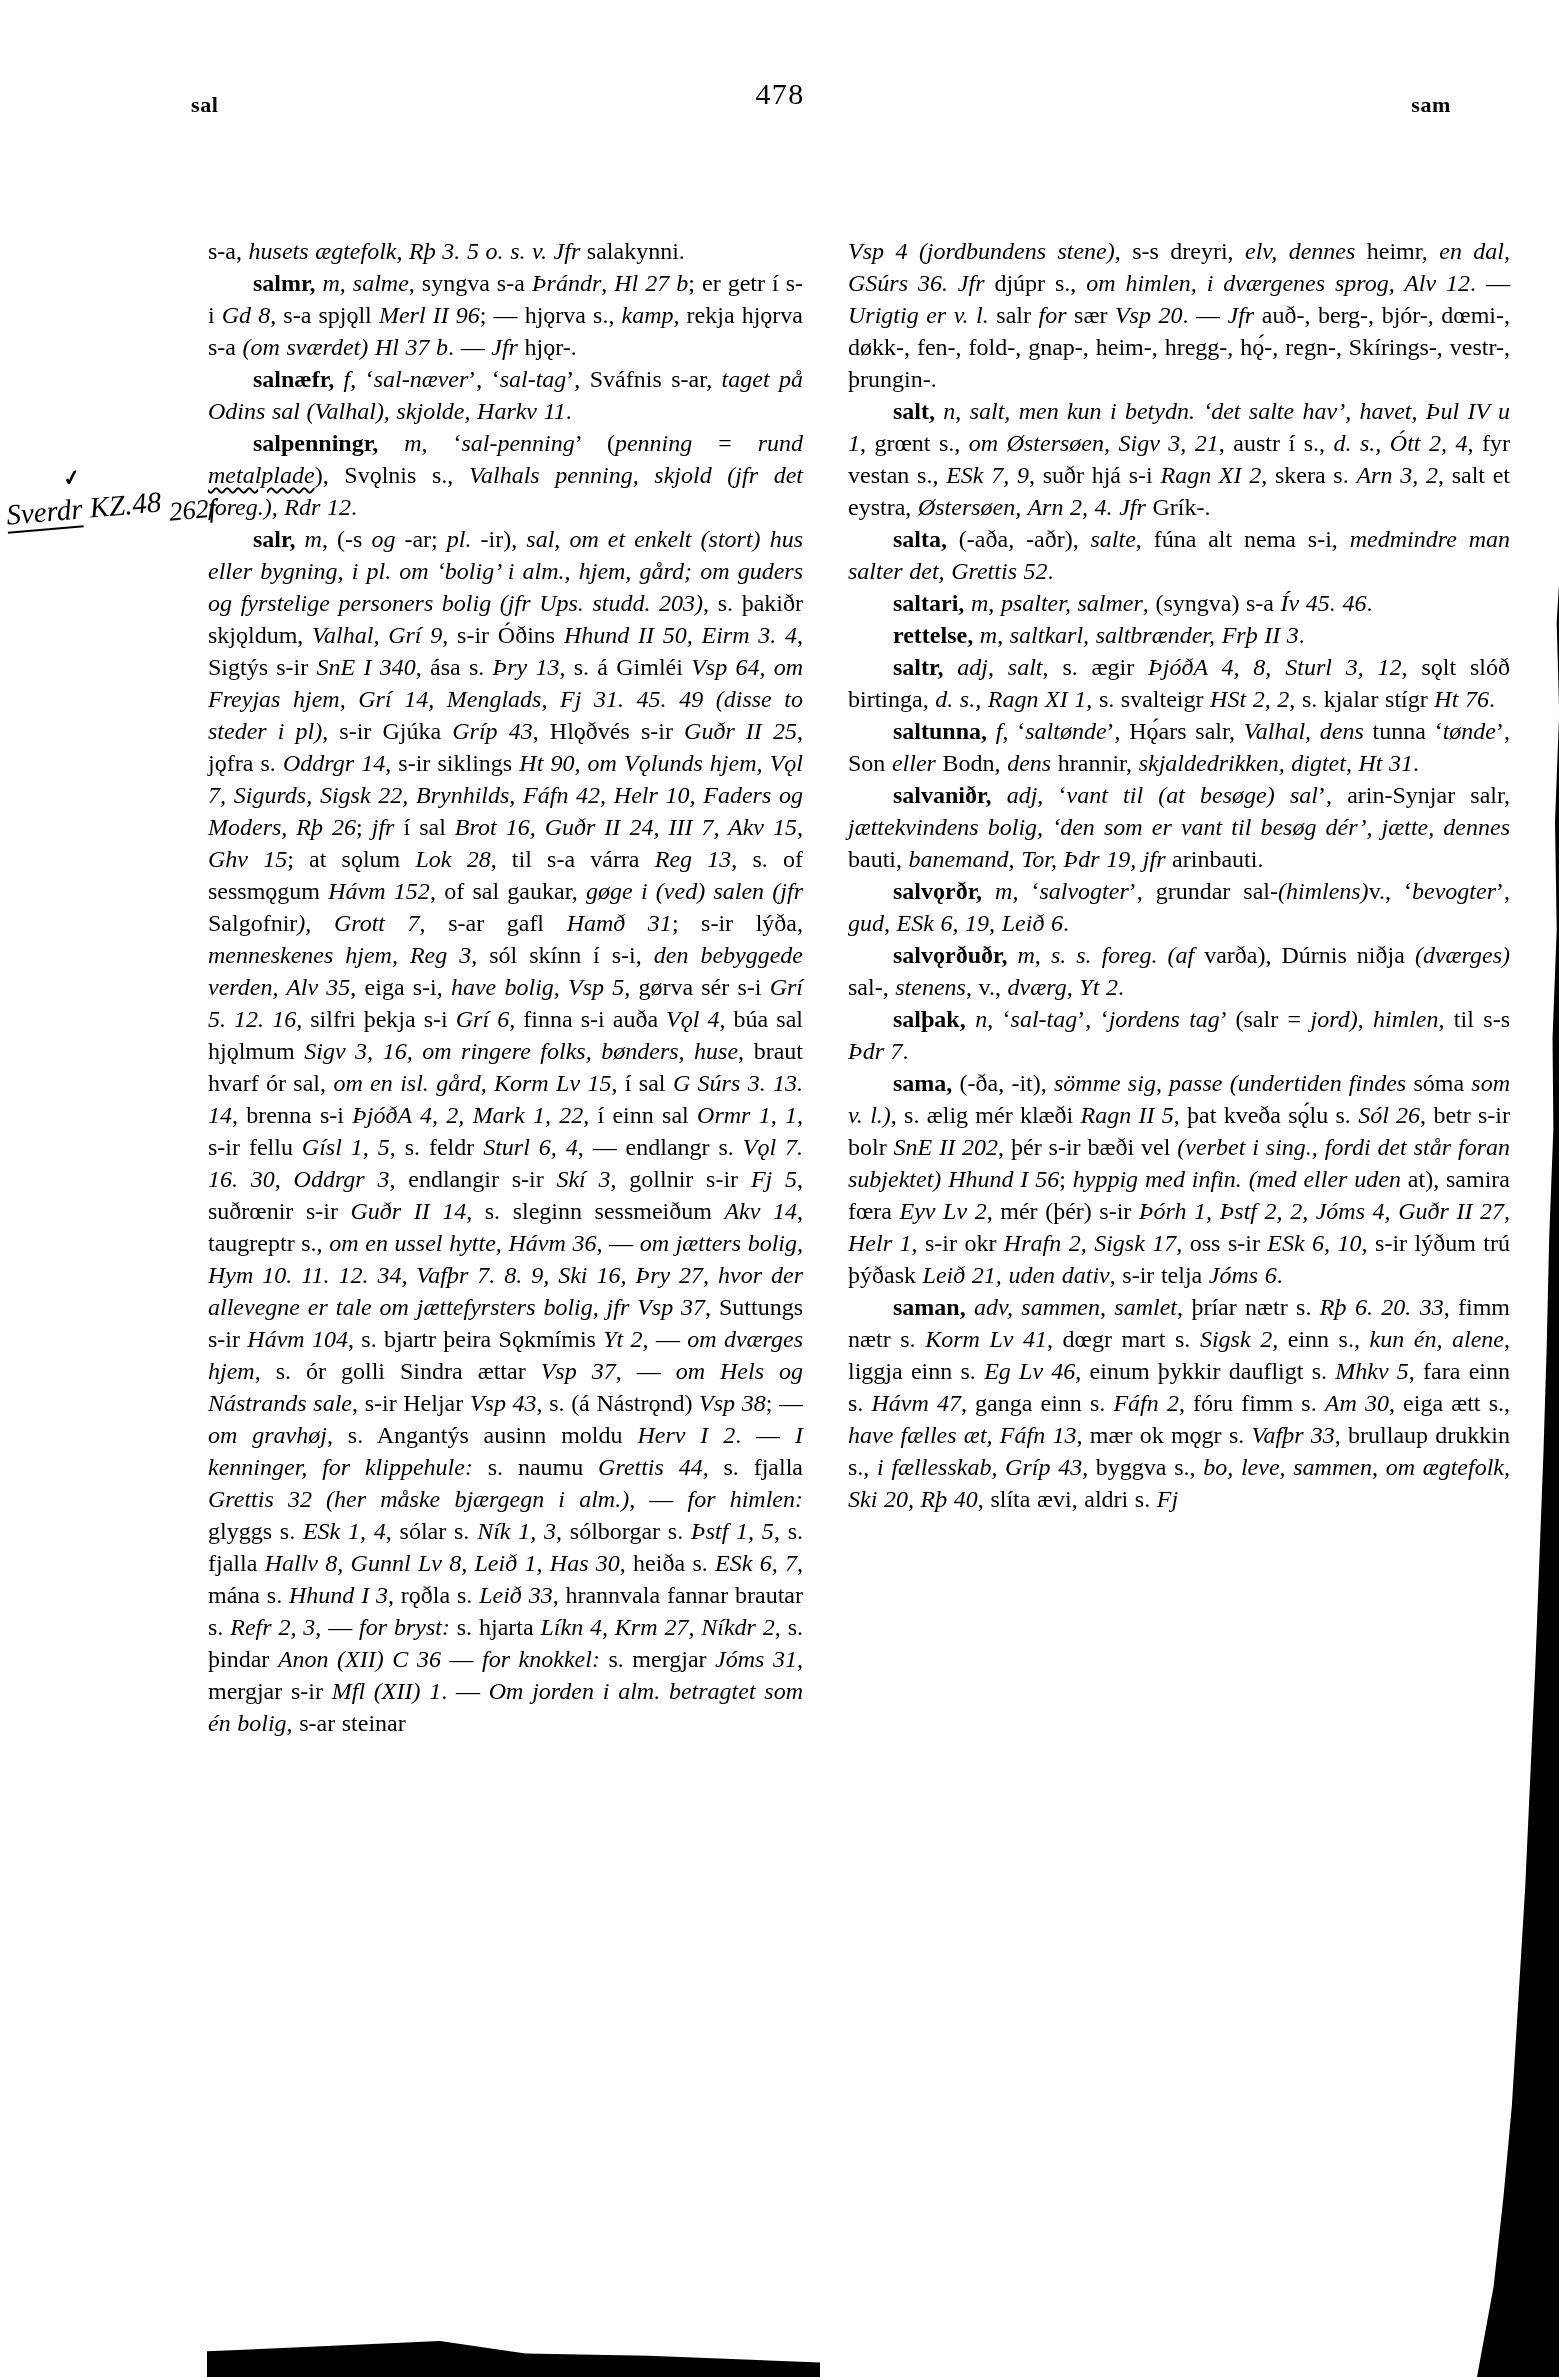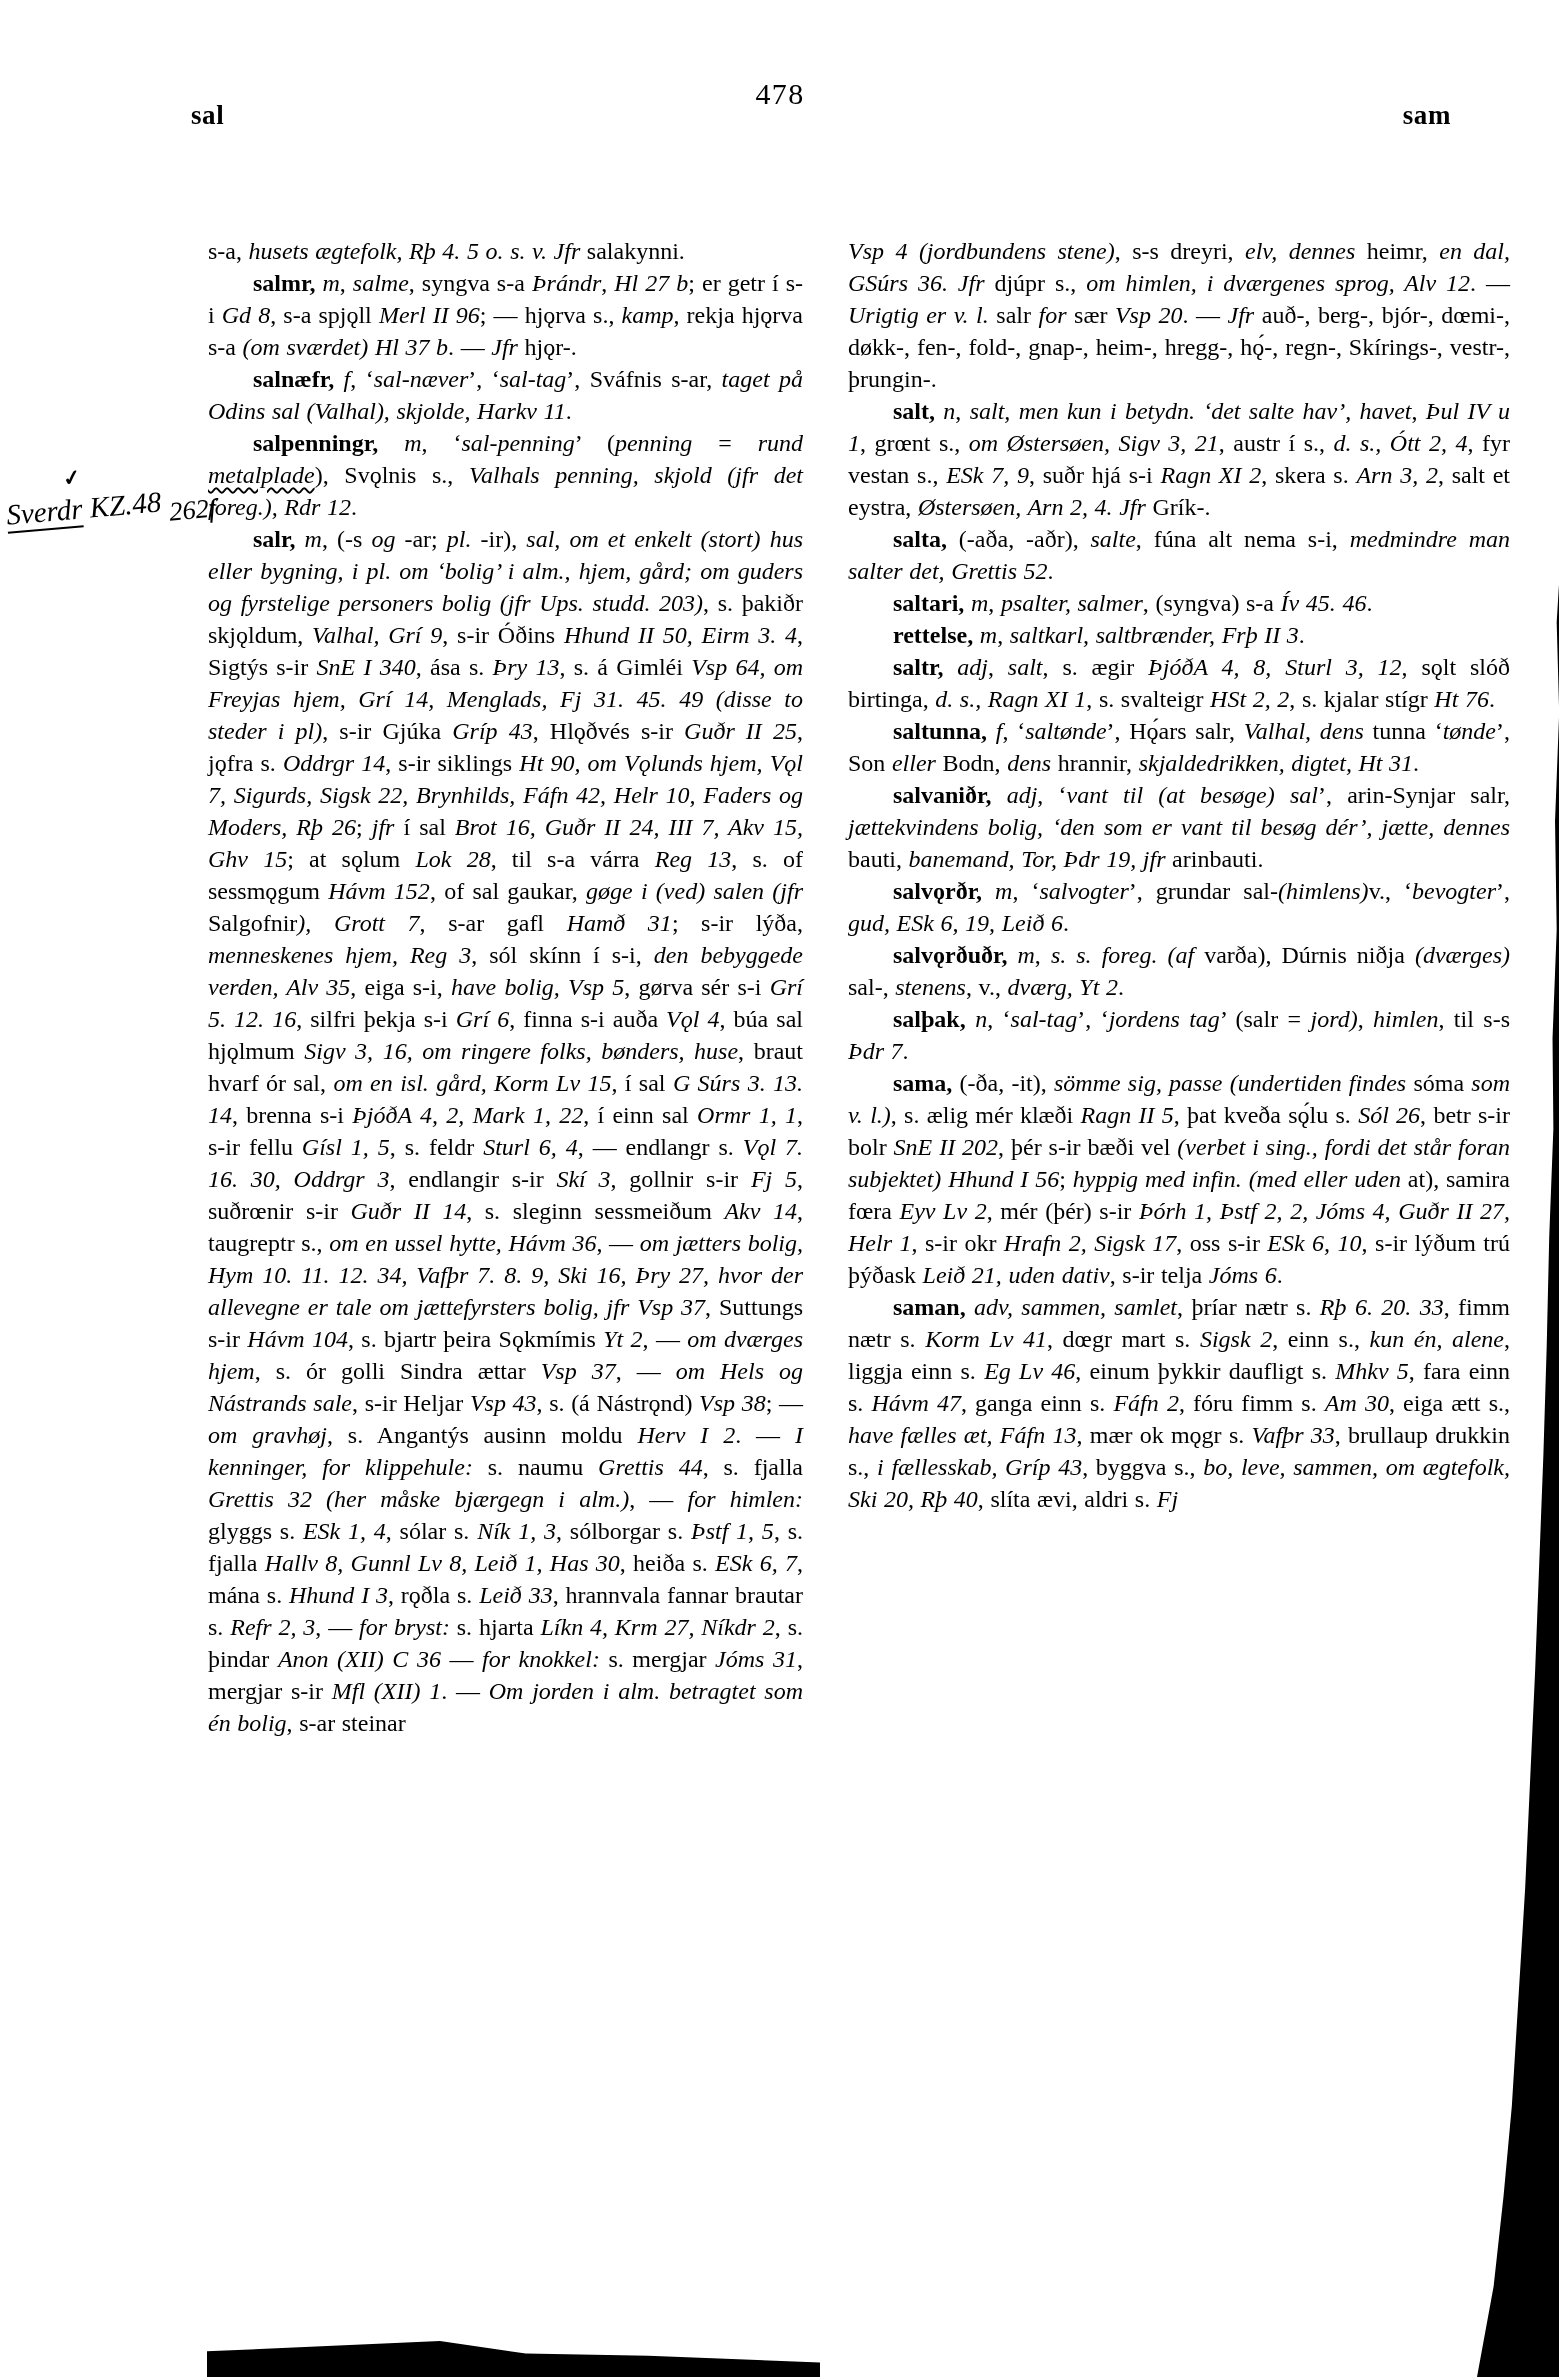--- a/index.html
+++ b/index.html
@@ -6,22 +6,22 @@
   .page{
     position:relative;
     width:1560px;height:2377px;
     background:#ffffff;
     overflow:hidden;
     font-family:"Liberation Serif","DejaVu Serif",serif;
     color:#000;
   }
   
   .hdr-word{
-    position:absolute;top:100px;
-    font-size:27px;font-weight:bold;letter-spacing:0.6px;
+    position:absolute;top:92px;
+    font-size:22px;font-weight:bold;letter-spacing:0.6px;
   }
   #hdr-left{left:191px;}
   #hdr-right{right:109px;}
   #hdr-center{
     position:absolute;left:0;top:77px;width:1560px;
     text-align:center;font-size:30px;font-weight:400;letter-spacing:1.3px;
   }
   
   .col{
     position:absolute;top:235px;
@@ -84,21 +84,21 @@
   <div id="hdr-center">478</div>
   <div class="hdr-word" id="hdr-right">sam</div>
 
   <div id="margin-tick">✓</div>
   <div id="margin-note">
     <span class="hw-u">Sverdr</span><span> KZ.48</span>
     <span class="hw-sub">262f</span>
   </div>
 
   <div class="col" id="col-left">
-      <p class="para cont"><span class="seg-n">s-a, </span><span class="seg-i">husets ægtefolk, Rþ 4. 5 o. s. v. Jfr</span><span class="seg-n"> salakynni.</span></p>
+      <p class="para cont"><span class="seg-n">s-a, </span><span class="seg-i">husets ægtefolk, Rþ 3. 5 o. s. v. Jfr</span><span class="seg-n"> salakynni.</span></p>
       <p class="para entry"><span class="seg-b">salmr, </span><span class="seg-i">m</span><span class="seg-n">, </span><span class="seg-i">salme</span><span class="seg-n">, syngva s-a </span><span class="seg-i">Þrándr</span><span class="seg-n">, </span><span class="seg-i">Hl 27 b</span><span class="seg-n">; er getr í s-i </span><span class="seg-i">Gd 8</span><span class="seg-n">, s-a spjǫll </span><span class="seg-i">Merl II 96</span><span class="seg-n">; — hjǫrva s., </span><span class="seg-i">kamp</span><span class="seg-n">, rekja hjǫrva s-a </span><span class="seg-i">(om sværdet) Hl 37 b</span><span class="seg-n">. — </span><span class="seg-i">Jfr</span><span class="seg-n"> hjǫr-.</span></p>
       <p class="para entry"><span class="seg-b">salnæfr, </span><span class="seg-i">f</span><span class="seg-n">, ‘</span><span class="seg-i">sal-næver</span><span class="seg-n">’, ‘</span><span class="seg-i">sal-tag</span><span class="seg-n">’, Sváfnis s-ar, </span><span class="seg-i">taget på Odins sal (Valhal), skjolde, Harkv 11</span><span class="seg-n">.</span></p>
       <p class="para entry"><span class="seg-b">salpenningr, </span><span class="seg-i">m</span><span class="seg-n">, ‘</span><span class="seg-i">sal-penning</span><span class="seg-n">’ (</span><span class="seg-i">penning</span><span class="seg-n"> = </span><span class="seg-i">rund </span><span class="seg-iu">metalplade</span><span class="seg-n">), Svǫlnis s., </span><span class="seg-i">Valhals penning, skjold (jfr det foreg.), Rdr 12</span><span class="seg-n">.</span></p>
       <p class="para entry"><span class="seg-b">salr, </span><span class="seg-i">m</span><span class="seg-n">, (-s </span><span class="seg-i">og</span><span class="seg-n"> -ar; </span><span class="seg-i">pl.</span><span class="seg-n"> -ir), </span><span class="seg-i">sal, om et enkelt (stort) hus eller bygning, i pl. om ‘bolig’ i alm., hjem, gård; om guders og fyrstelige personers bolig (jfr Ups. studd. 203)</span><span class="seg-n">, s. þakiðr skjǫldum, </span><span class="seg-i">Valhal, Grí 9</span><span class="seg-n">, s-ir Óðins </span><span class="seg-i">Hhund II 50, Eirm 3. 4</span><span class="seg-n">, Sigtýs s-ir </span><span class="seg-i">SnE I 340</span><span class="seg-n">, ása s. </span><span class="seg-i">Þry 13</span><span class="seg-n">, s. á Gimléi </span><span class="seg-i">Vsp 64, om Freyjas hjem, Grí 14, Menglads, Fj 31. 45. 49 (disse to steder i pl)</span><span class="seg-n">, s-ir Gjúka </span><span class="seg-i">Gríp 43</span><span class="seg-n">, Hlǫðvés s-ir </span><span class="seg-i">Guðr II 25</span><span class="seg-n">, jǫfra s. </span><span class="seg-i">Oddrgr 14</span><span class="seg-n">, s-ir siklings </span><span class="seg-i">Ht 90, om Vǫlunds hjem, Vǫl 7, Sigurds, Sigsk 22, Brynhilds, Fáfn 42, Helr 10, Faders og Moders, Rþ 26</span><span class="seg-n">; </span><span class="seg-i">jfr</span><span class="seg-n"> í sal </span><span class="seg-i">Brot 16, Guðr II 24, III 7, Akv 15, Ghv 15</span><span class="seg-n">; at sǫlum </span><span class="seg-i">Lok 28</span><span class="seg-n">, til s-a várra </span><span class="seg-i">Reg 13</span><span class="seg-n">, s. of sessmǫgum </span><span class="seg-i">Hávm 152</span><span class="seg-n">, of sal gaukar, </span><span class="seg-i">gøge i (ved) salen (jfr </span><span class="seg-n">Salgofnir</span><span class="seg-i">), Grott 7</span><span class="seg-n">, s-ar gafl </span><span class="seg-i">Hamð 31</span><span class="seg-n">; s-ir lýða, </span><span class="seg-i">menneskenes hjem, Reg 3</span><span class="seg-n">, sól skínn í s-i, </span><span class="seg-i">den bebyggede verden, Alv 35</span><span class="seg-n">, eiga s-i, </span><span class="seg-i">have bolig, Vsp 5</span><span class="seg-n">, gørva sér s-i </span><span class="seg-i">Grí 5. 12. 16</span><span class="seg-n">, silfri þekja s-i </span><span class="seg-i">Grí 6</span><span class="seg-n">, finna s-i auða </span><span class="seg-i">Vǫl 4</span><span class="seg-n">, búa sal hjǫlmum </span><span class="seg-i">Sigv 3, 16, om ringere folks, bønders, huse</span><span class="seg-n">, braut hvarf ór sal, </span><span class="seg-i">om en isl. gård, Korm Lv 15</span><span class="seg-n">, í sal </span><span class="seg-i">G Súrs 3. 13. 14</span><span class="seg-n">, brenna s-i </span><span class="seg-i">ÞjóðA 4, 2, Mark 1, 22</span><span class="seg-n">, í einn sal </span><span class="seg-i">Ormr 1, 1</span><span class="seg-n">, s-ir fellu </span><span class="seg-i">Gísl 1, 5</span><span class="seg-n">, s. feldr </span><span class="seg-i">Sturl 6, 4</span><span class="seg-n">, — endlangr s. </span><span class="seg-i">Vǫl 7. 16. 30, Oddrgr 3</span><span class="seg-n">, endlangir s-ir </span><span class="seg-i">Skí 3</span><span class="seg-n">, gollnir s-ir </span><span class="seg-i">Fj 5</span><span class="seg-n">, suðrœnir s-ir </span><span class="seg-i">Guðr II 14</span><span class="seg-n">, s. sleginn sessmeiðum </span><span class="seg-i">Akv 14</span><span class="seg-n">, taugreptr s., </span><span class="seg-i">om en ussel hytte, Hávm 36</span><span class="seg-n">, — </span><span class="seg-i">om jætters bolig, Hym 10. 11. 12. 34, Vafþr 7. 8. 9, Ski 16, Þry 27, hvor der allevegne er tale om jættefyrsters bolig, jfr Vsp 37</span><span class="seg-n">, Suttungs s-ir </span><span class="seg-i">Hávm 104</span><span class="seg-n">, s. bjartr þeira Sǫkmímis </span><span class="seg-i">Yt 2</span><span class="seg-n">, — </span><span class="seg-i">om dværges hjem</span><span class="seg-n">, s. ór golli Sindra ættar </span><span class="seg-i">Vsp 37</span><span class="seg-n">, — </span><span class="seg-i">om Hels og Nástrands sale</span><span class="seg-n">, s-ir Heljar </span><span class="seg-i">Vsp 43</span><span class="seg-n">, s. (á Nástrǫnd) </span><span class="seg-i">Vsp 38</span><span class="seg-n">; — </span><span class="seg-i">om gravhøj</span><span class="seg-n">, s. Angantýs ausinn moldu </span><span class="seg-i">Herv I 2</span><span class="seg-n">. — </span><span class="seg-i">I kenninger, for klippehule:</span><span class="seg-n"> s. naumu </span><span class="seg-i">Grettis 44</span><span class="seg-n">, s. fjalla </span><span class="seg-i">Grettis 32 (her måske bjærgegn i alm.)</span><span class="seg-n">, — </span><span class="seg-i">for himlen:</span><span class="seg-n"> glyggs s. </span><span class="seg-i">ESk 1, 4</span><span class="seg-n">, sólar s. </span><span class="seg-i">Ník 1, 3</span><span class="seg-n">, sólborgar s. </span><span class="seg-i">Þstf 1, 5</span><span class="seg-n">, s. fjalla </span><span class="seg-i">Hallv 8, Gunnl Lv 8, Leið 1, Has 30</span><span class="seg-n">, heiða s. </span><span class="seg-i">ESk 6, 7</span><span class="seg-n">, mána s. </span><span class="seg-i">Hhund I 3</span><span class="seg-n">, rǫðla s. </span><span class="seg-i">Leið 33</span><span class="seg-n">, hrannvala fannar brautar s. </span><span class="seg-i">Refr 2, 3</span><span class="seg-n">, — </span><span class="seg-i">for bryst:</span><span class="seg-n"> s. hjarta </span><span class="seg-i">Líkn 4, Krm 27, Níkdr 2</span><span class="seg-n">, s. þindar </span><span class="seg-i">Anon (XII) C 36</span><span class="seg-n"> — </span><span class="seg-i">for knokkel:</span><span class="seg-n"> s. mergjar </span><span class="seg-i">Jóms 31</span><span class="seg-n">, mergjar s-ir </span><span class="seg-i">Mfl (XII) 1</span><span class="seg-n">. — </span><span class="seg-i">Om jorden i alm. betragtet som én bolig</span><span class="seg-n">, s-ar steinar</span></p>
     </div>
   <div class="col" id="col-right">
       <p class="para cont"><span class="seg-i">Vsp 4 (jordbundens stene)</span><span class="seg-n">, s-s dreyri, </span><span class="seg-i">elv, dennes</span><span class="seg-n"> heimr, </span><span class="seg-i">en dal, GSúrs 36. Jfr</span><span class="seg-n"> djúpr s., </span><span class="seg-i">om himlen, i dværgenes sprog, Alv 12</span><span class="seg-n">. — </span><span class="seg-i">Urigtig er v. l.</span><span class="seg-n"> salr </span><span class="seg-i">for</span><span class="seg-n"> sær </span><span class="seg-i">Vsp 20</span><span class="seg-n">. — </span><span class="seg-i">Jfr</span><span class="seg-n"> auð-, berg-, bjór-, dœmi-, døkk-, fen-, fold-, gnap-, heim-, hregg-, hǫ́-, regn-, Skírings-, vestr-, þrungin-.</span></p>
       <p class="para entry"><span class="seg-b">salt, </span><span class="seg-i">n</span><span class="seg-n">, </span><span class="seg-i">salt, men kun i betydn. ‘det salte hav’, havet</span><span class="seg-n">, </span><span class="seg-i">Þul IV u 1</span><span class="seg-n">, grœnt s., </span><span class="seg-i">om Østersøen, Sigv 3, 21</span><span class="seg-n">, austr í s., </span><span class="seg-i">d. s., Ótt 2, 4</span><span class="seg-n">, fyr vestan s., </span><span class="seg-i">ESk 7, 9</span><span class="seg-n">, suðr hjá s-i </span><span class="seg-i">Ragn XI 2</span><span class="seg-n">, skera s. </span><span class="seg-i">Arn 3, 2</span><span class="seg-n">, salt et eystra, </span><span class="seg-i">Østersøen, Arn 2, 4. Jfr</span><span class="seg-n"> Grík-.</span></p>
       <p class="para entry"><span class="seg-b">salta, </span><span class="seg-n">(-aða, -aðr), </span><span class="seg-i">salte</span><span class="seg-n">, fúna alt nema s-i, </span><span class="seg-i">medmindre man salter det, Grettis 52</span><span class="seg-n">.</span></p>
       <p class="para entry"><span class="seg-b">saltari, </span><span class="seg-i">m</span><span class="seg-n">, </span><span class="seg-i">psalter, salmer</span><span class="seg-n">, (syngva) s-a </span><span class="seg-i">Ív 45. 46</span><span class="seg-n">.</span></p>

